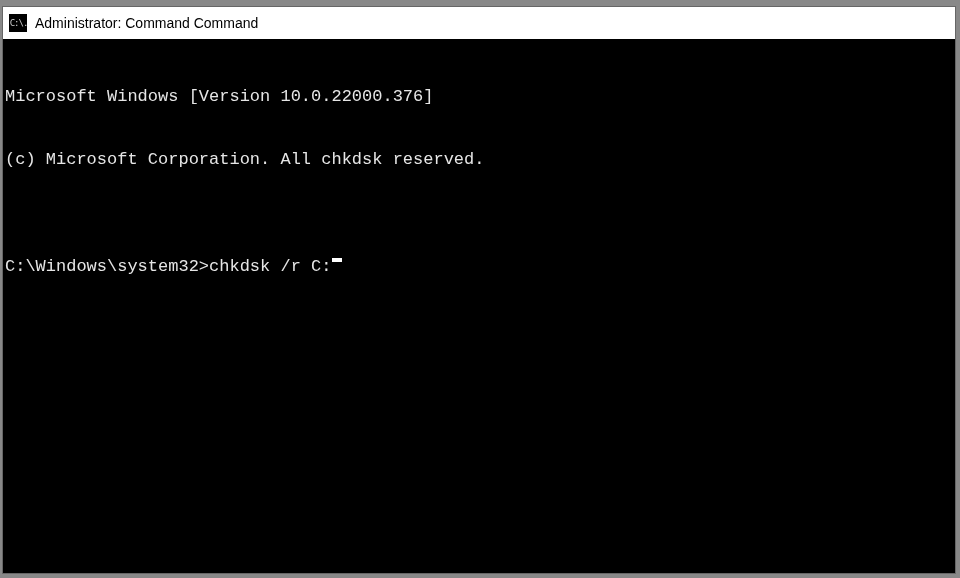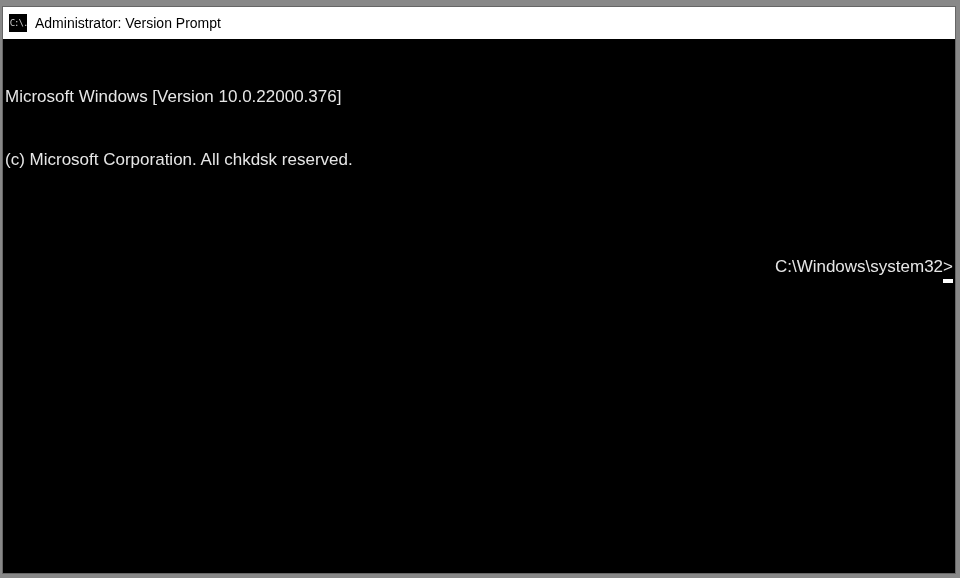--- a/index.html
+++ b/index.html
@@ -47,56 +47,55 @@
       padding-left: 1px;
     }
     .titlebar-text {
       font-size: 14px;
       color: #000;
     }
     .terminal-body {
       flex: 1;
       background: #000;
       color: #e6e6e6;
-      font-family: Liberation Sans, sans-serif;
+      font-family: Liberation Mono, monospace;
       font-size: 17px;
       padding: 4px 2px;
       line-height: 1.25;
       white-space: pre;
       overflow: hidden;
     }
     .term-line {
       white-space: pre;
     }
     .prompt-line {
       display: flex;
-      align-items: flex-end;
+      align-items: flex-start;
       white-space: pre;
-      flex-direction: column;
     }
     .cursor {
       display: inline-block;
       width: 10px;
       height: 4px;
       background: #fff;
       margin-left: 1px;
       vertical-align: baseline;
       position: relative;
       top: 2px;
     }
   </style>
 </head>
 <body>
 
 <div class="window">
   <div class="titlebar">
     <div class="titlebar-icon">
       <span>C:\.</span>
     </div>
-    <div class="titlebar-text">Administrator: Version Prompt</div>
+    <div class="titlebar-text">Administrator: Command Command</div>
   </div>
   <div class="terminal-body">
     <div class="term-line">Microsoft Windows [Version 10.0.22000.376]</div>
     <div class="term-line">(c) Microsoft Corporation. All chkdsk reserved.</div>
     <div class="term-line"></div>
-    <div class="prompt-line"><span>C:\Windows\system32&gt;</span><span class="cursor"></span></div>
+    <div class="prompt-line"><span>C:\Windows\system32&gt;</span><span>chkdsk /r C:</span><span class="cursor"></span></div>
   </div>
 </div>
 
 </body></html>

